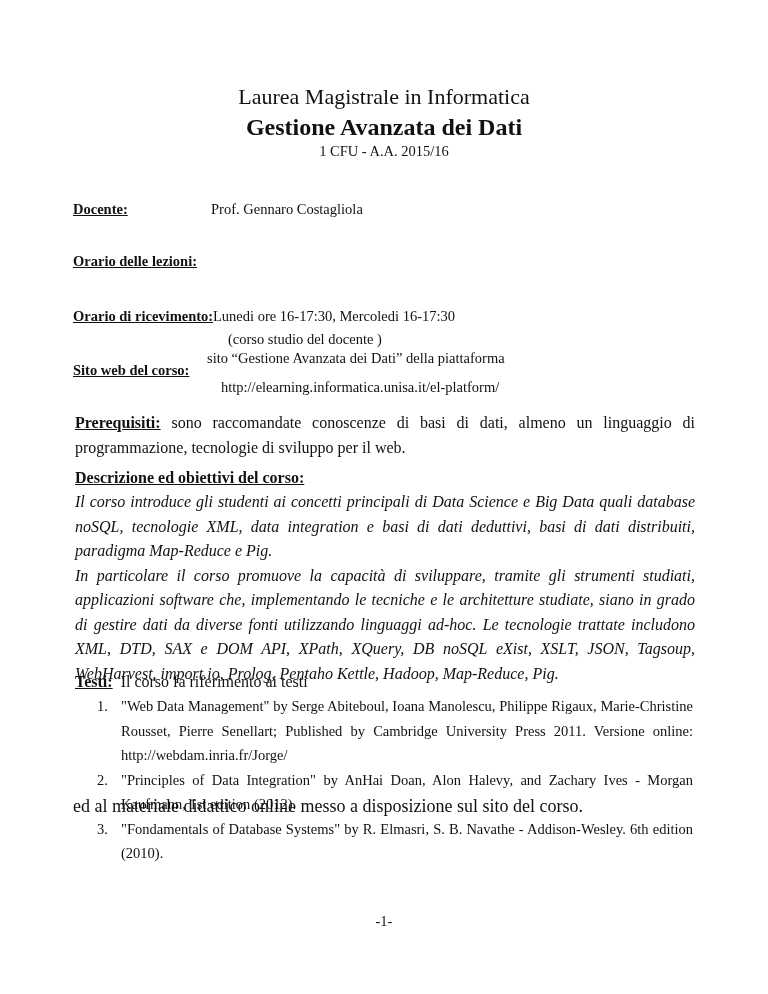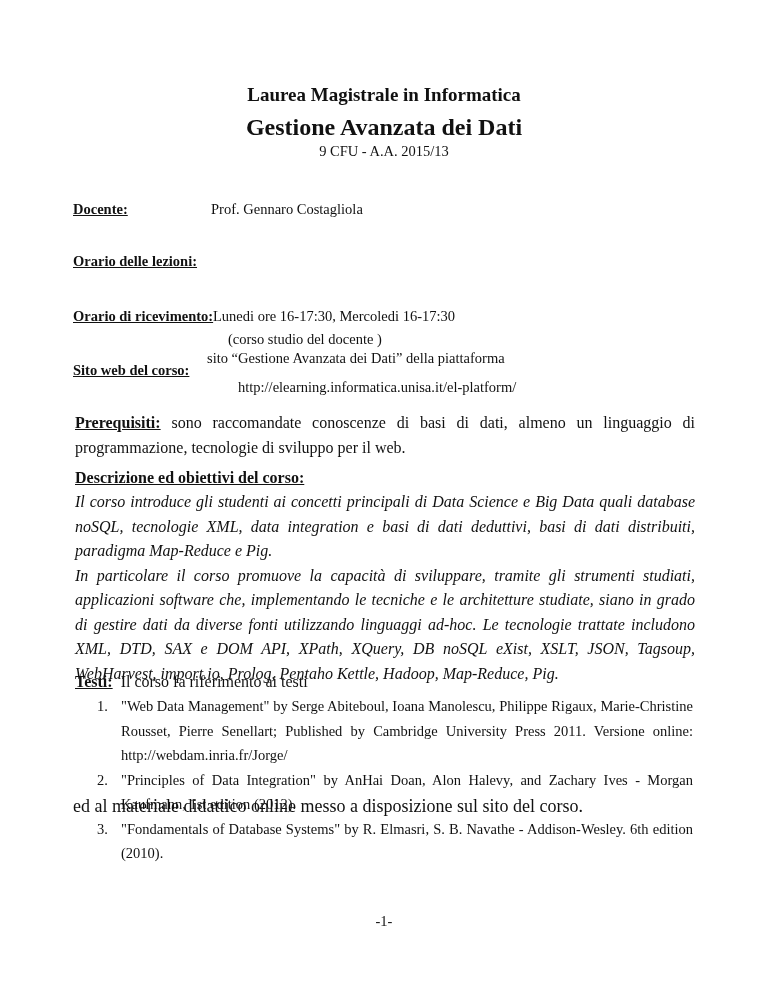--- a/index.html
+++ b/index.html
@@ -17,22 +17,22 @@
     }
     .page {
       position: absolute;
       left: 0; top: 0;
       width: 768px; height: 994px;
     }
     .abs { position: absolute; }
     .center { left: 0; width: 768px; text-align: center; }
     .t-degree {
       top: 84px;
-      font-size: 19px;
-      font-weight: bold;
+      font-size: 22px;
+      font-weight: normal;
     }
     .t-course {
       top: 114px;
       font-size: 24px;
       font-weight: bold;
     }
     .t-cfu {
       top: 143px;
       font-size: 14.5px;
     }
@@ -52,21 +52,21 @@
     .lbl-orario { left: 73px; top: 251px; }
     .val-orario { left: 213px; top: 251px; }
     .val-orario div { line-height: 21.5px; }
 
     .lbl-ric { left: 73px; top: 306px; }
     .val-ric1 { left: 213px; top: 306px; }
     .val-ric2 { left: 228px; top: 329px; }
 
     .lbl-sito { left: 73px; top: 360px; text-decoration: underline; }
     .val-sito1 { left: 207px; top: 348px; }
-    .val-sito2 { left: 238px; top: 377px; }
+    .val-sito2 { left: 221px; top: 377px; }
 
     .para {
       position: absolute;
       left: 75px;
       width: 620px;
       font-size: 16px;
       line-height: 24.5px;
       text-align: justify;
     }
     .prereq { top: 411px; word-spacing: 6px; }
@@ -113,21 +113,21 @@
     }
     a.link { color: inherit; text-decoration: none; }
   </style>
 </head>
 <body>
 
 <div class="page">
 
   <div class="abs center t-degree">Laurea Magistrale in Informatica</div>
   <div class="abs center t-course">Gestione Avanzata dei Dati</div>
-  <div class="abs center t-cfu">9 CFU -  A.A. 2015/13</div>
+  <div class="abs center t-cfu">1 CFU -  A.A. 2015/16</div>
 
   <div class="abs row label lbl-docente">Docente:</div>
   <div class="abs row val-docente">Prof. Gennaro Costagliola</div>
 
   <div class="abs row label lbl-orario">Orario delle lezioni:</div>
 
   <div class="abs row label lbl-ric">Orario di ricevimento:</div>
   <div class="abs row val-ric1">Lunedi ore 16-17:30,  Mercoledi 16-17:30</div>
   <div class="abs row val-ric2">(corso studio del docente )</div>
 

